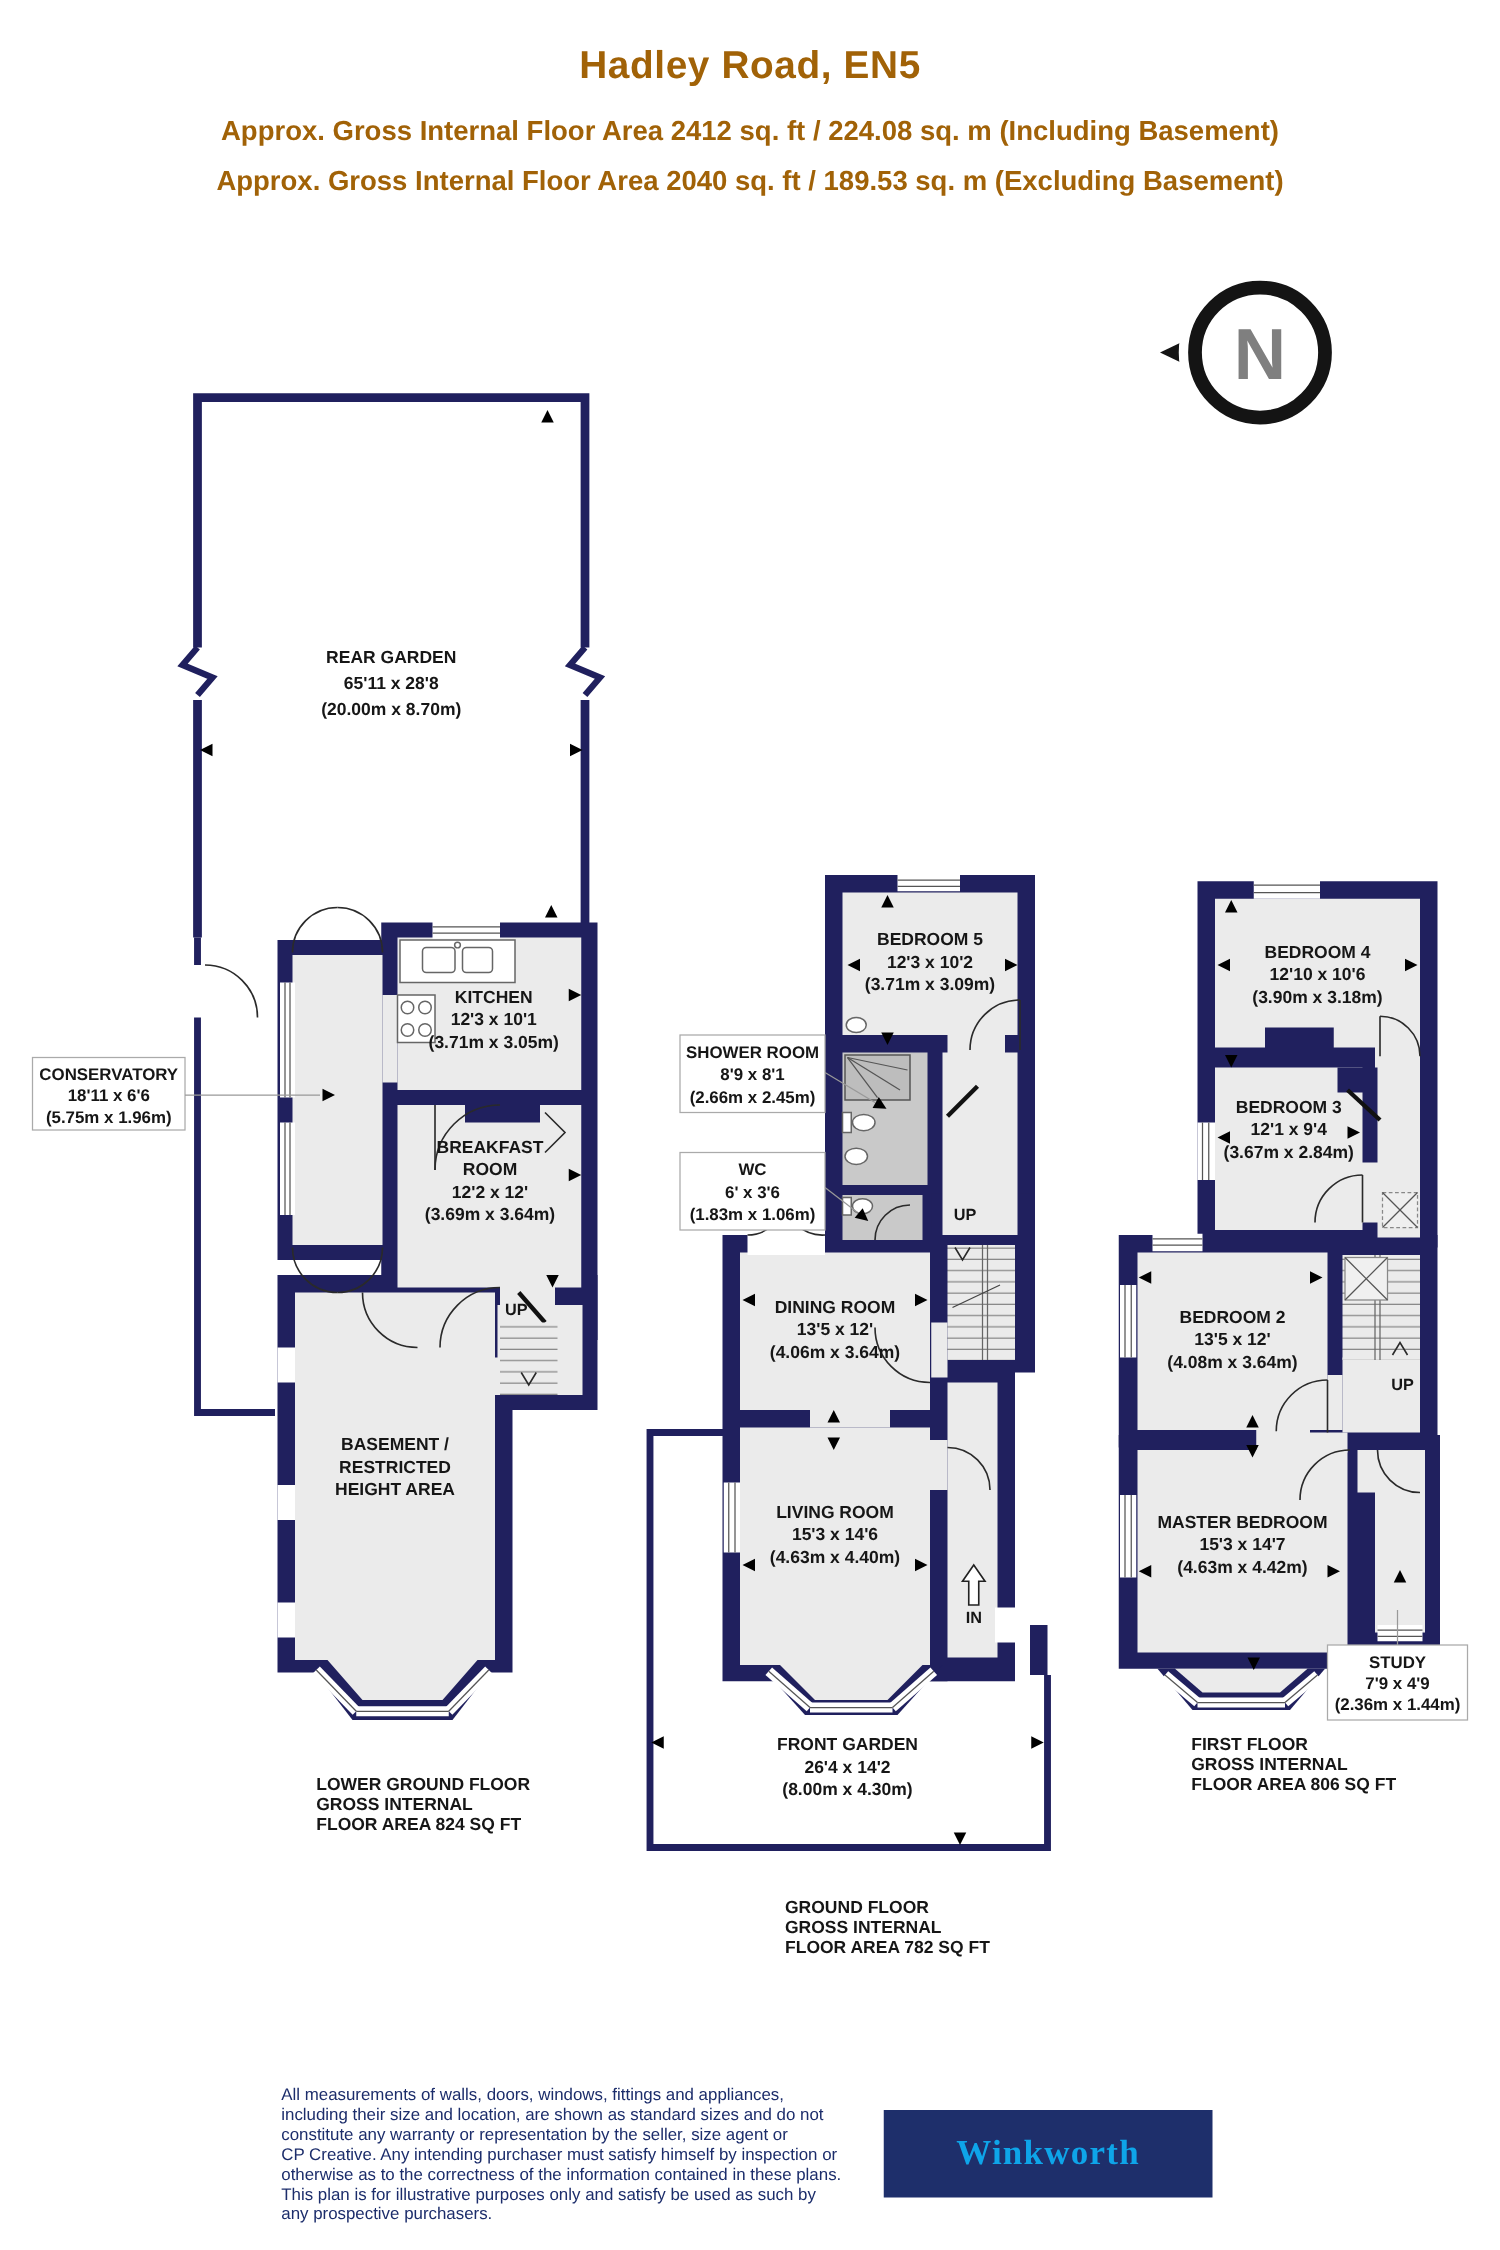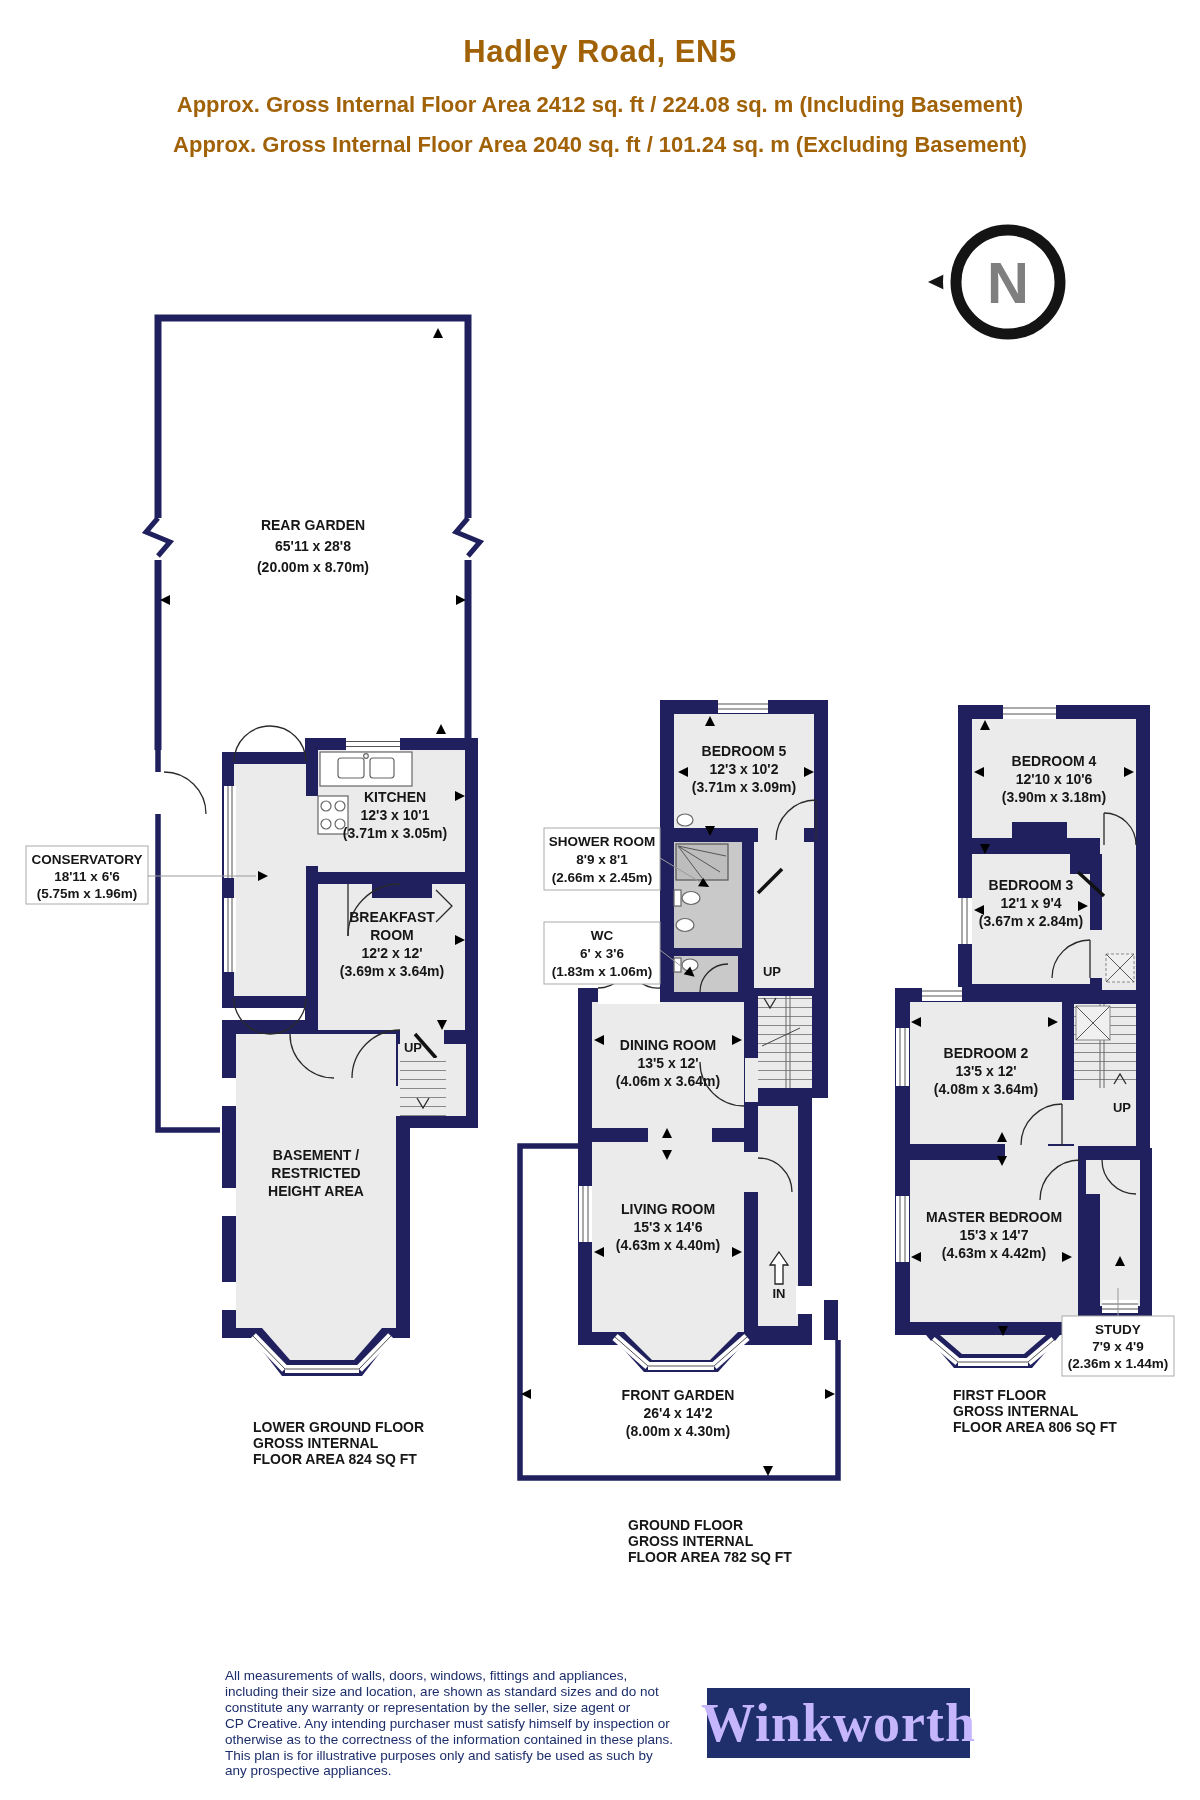--- a/index.html
+++ b/index.html
@@ -23,30 +23,30 @@
   .lblbox{fill:#fff;stroke:#aaa;stroke-width:1;}
   .t-room{font-family:"Liberation Sans",sans-serif;font-size:14px;font-weight:bold;fill:#161616;text-anchor:middle;}
   .t-cap{font-family:"Liberation Sans",sans-serif;font-size:14px;font-weight:bold;fill:#161616;text-anchor:start;}
   .t-box{font-family:"Liberation Sans",sans-serif;font-size:13.5px;font-weight:bold;fill:#161616;text-anchor:middle;}
   .t-sm{font-family:"Liberation Sans",sans-serif;font-size:13px;font-weight:bold;fill:#161616;text-anchor:middle;}
   .t-n{font-family:"Liberation Sans",sans-serif;font-size:58px;font-weight:bold;fill:#7f7f7f;text-anchor:middle;}
   .disc{position:absolute;left:225px;top:1668px;width:500px;color:#1c2d6b;font-weight:normal;
         font-size:13.5px;line-height:15.9px;}
   .logo{position:absolute;left:707px;top:1688px;width:263px;height:70px;background:#1e2f6b;
         display:flex;align-items:center;justify-content:center;}
-  .logo span{color:#c4b5fd;font-family:"Liberation Serif",serif;font-weight:bold;font-size:54px;letter-spacing:1px;}
+  .logo span{color:#0ea5e9;font-family:"Liberation Serif",serif;font-weight:bold;font-size:28px;letter-spacing:1px;}
 </style>
 </head>
 <body>
 
 <div class="page">
 
   <div class="hdr title">Hadley Road, EN5</div>
   <div class="hdr sub1">Approx. Gross Internal Floor Area 2412 sq. ft / 224.08 sq. m (Including Basement)</div>
-  <div class="hdr sub2">Approx. Gross Internal Floor Area 2040 sq. ft / 101.24 sq. m (Excluding Basement)</div>
+  <div class="hdr sub2">Approx. Gross Internal Floor Area 2040 sq. ft / 189.53 sq. m (Excluding Basement)</div>
 
   <svg width="1200" height="1800" viewBox="0 0 1200 1800">
     <defs>
       <path id="arw" d="M0,-6 L5,4 L-5,4 Z" fill="#000"></path>
       <pattern id="treads" width="10" height="9" patternUnits="userSpaceOnUse">
         <rect width="10" height="9" fill="#ebebeb"></rect>
         <line x1="0" y1="8.5" x2="10" y2="8.5" stroke="#888" stroke-width="1"></line>
       </pattern>
     </defs>
 
@@ -470,20 +470,20 @@
     </g>
   </svg>
 
   <div class="disc">
     <div>All measurements of walls, doors, windows, fittings and appliances,</div>
     <div>including their size and location, are shown as standard sizes and do not</div>
     <div>constitute any warranty or representation by the seller, size agent or</div>
     <div>CP Creative. Any intending purchaser must satisfy himself by inspection or</div>
     <div>otherwise as to the correctness of the information contained in these plans.</div>
     <div>This plan is for illustrative purposes only and satisfy be used as such by</div>
-    <div>any prospective appliances.</div>
+    <div>any prospective purchasers.</div>
   </div>
 
   <div class="logo">
     <span>Winkworth</span>
   </div>
 
 </div>
 
 </body></html>

